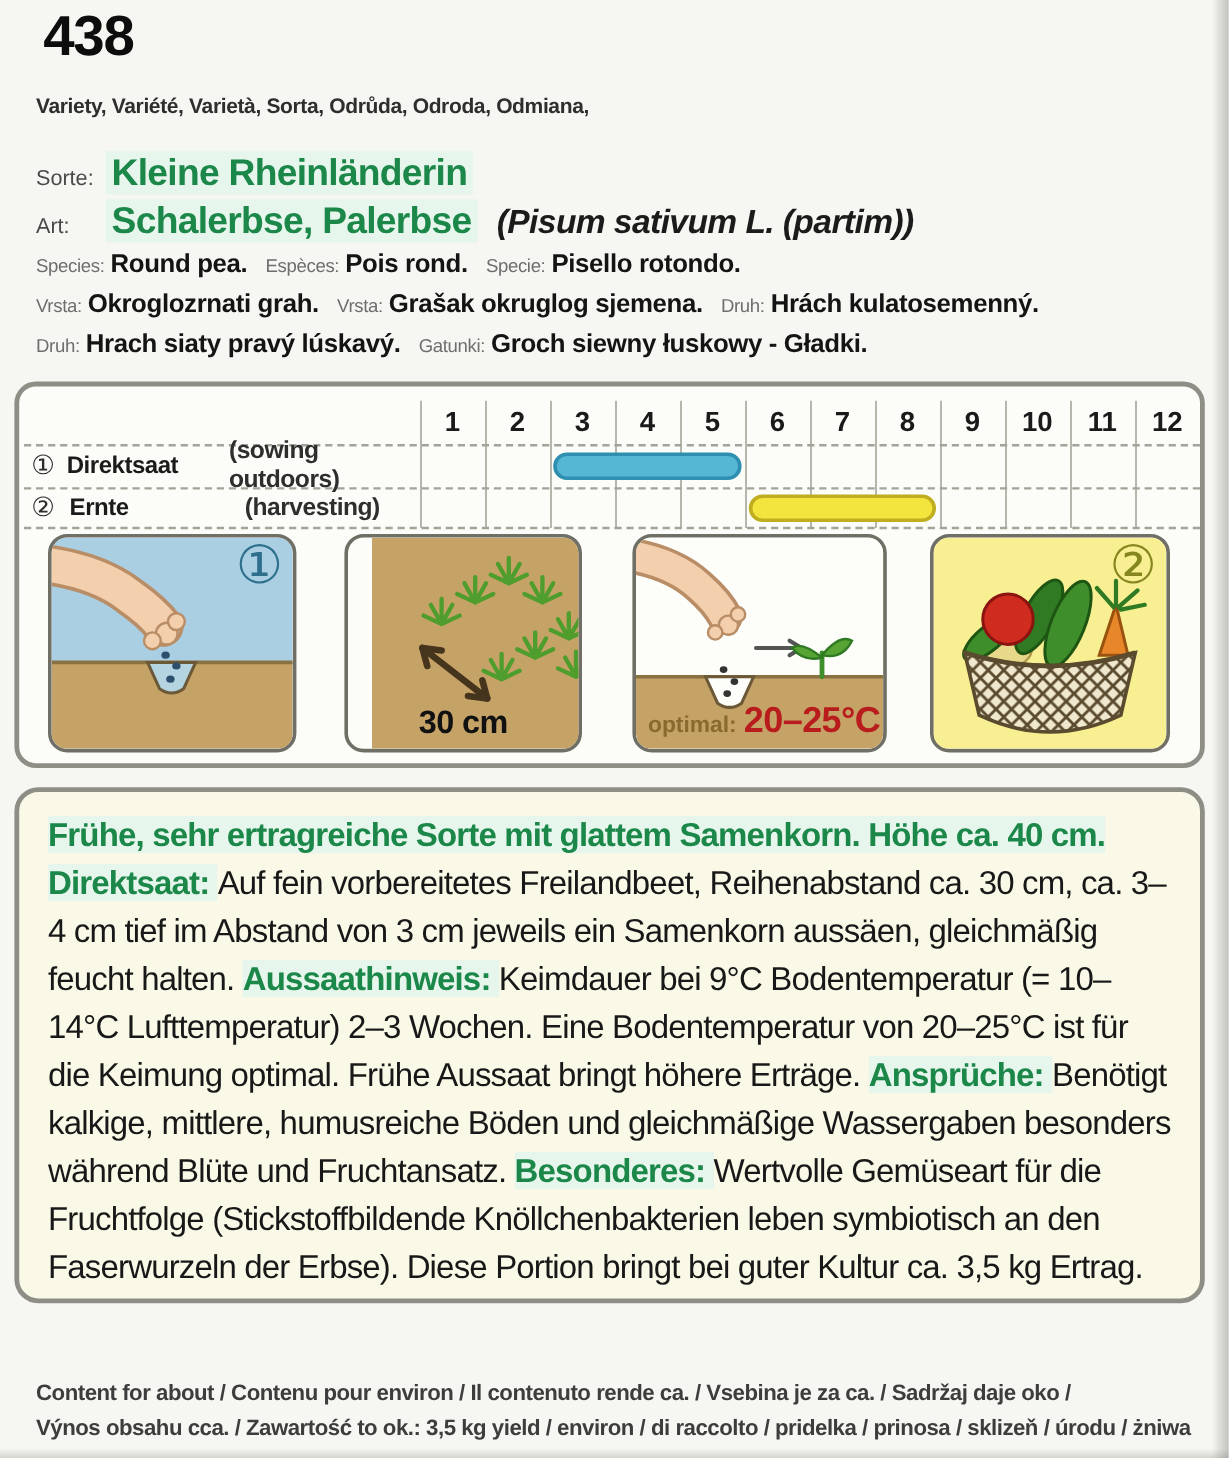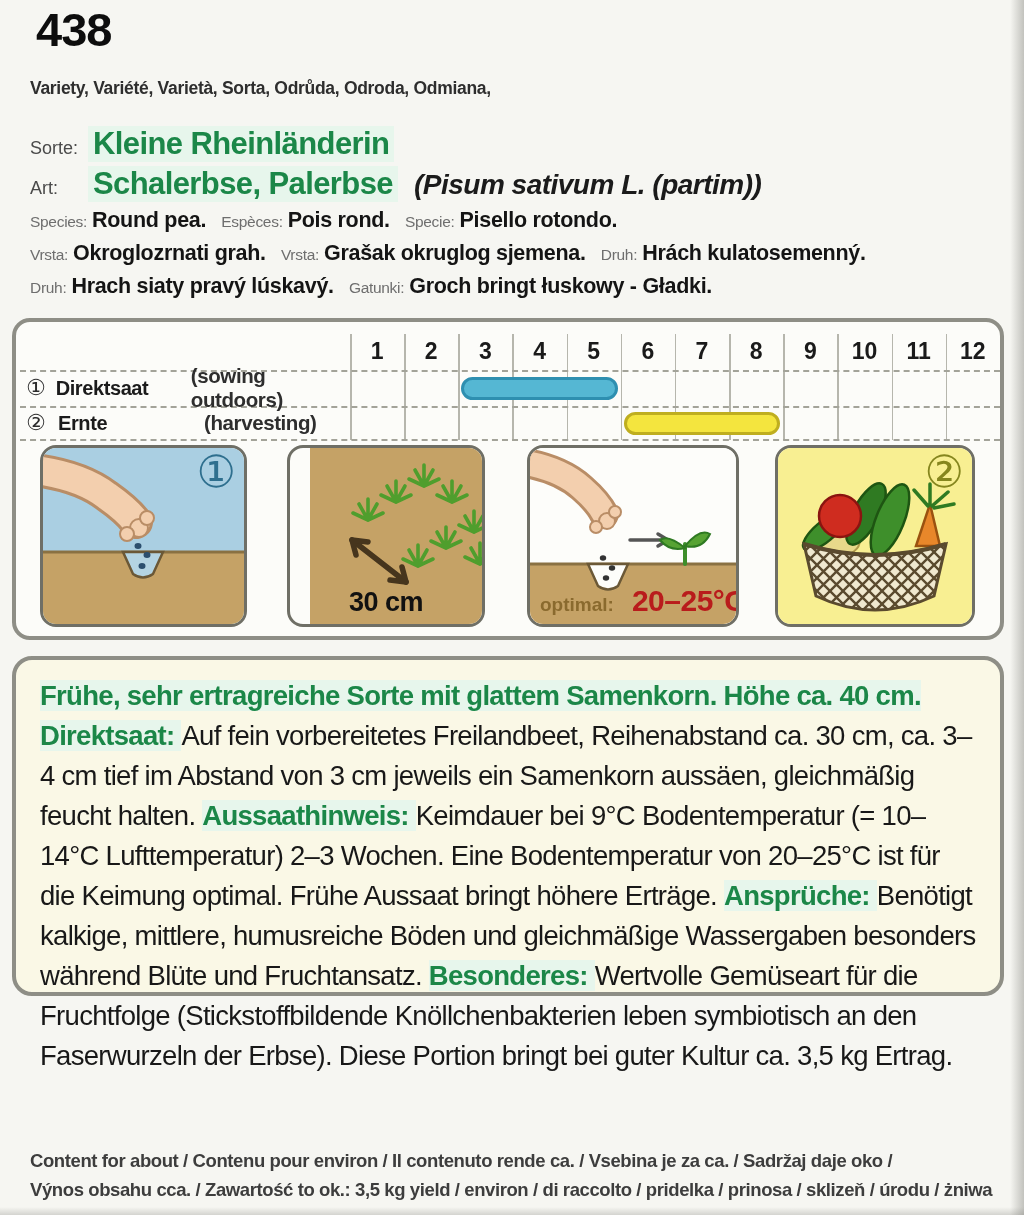--- a/index.html
+++ b/index.html
@@ -40,25 +40,25 @@
   .crow .cnote{font-size:20.5px;font-weight:700;color:#2e2e2e;letter-spacing:-.4px;}
   .bar{position:absolute;height:23px;border-radius:12px;box-sizing:border-box;}
 
   .panel{position:absolute;border:3px solid #6f6f66;border-radius:16px;overflow:hidden;box-sizing:border-box;}
   .panel svg{display:block;}
   .badge{position:absolute;top:2px;right:8px;font-size:44px;line-height:44px;font-weight:400;}
   .badge.blue{color:#2e6f8e;}
   .badge.olive{color:#86861e;}
   .p2label{position:absolute;left:50%;transform:translateX(-50%);bottom:6px;font-size:27px;font-weight:800;color:#111;letter-spacing:-.5px;white-space:nowrap;}
   .optline{position:absolute;left:10px;bottom:6px;display:flex;align-items:baseline;white-space:nowrap;}
-  .optlbl{font-size:19px;font-weight:700;color:#8a6a2e;margin-right:18px;}
+  .optlbl{font-size:19px;font-weight:700;color:#8a6a2e;margin-right:6px;}
   .optval{font-size:30px;font-weight:800;color:#b91c1c;letter-spacing:-.5px;}
 
   
-  .descbox{position:absolute;left:12px;top:656px;width:992px;height:340px;
+  .descbox{position:absolute;left:12px;top:656px;width:992px;height:430px;
     border:4px solid var(--border-gray,#8e8e86);border-radius:20px;
     background:var(--cream,#faf8e6);box-sizing:border-box;padding:16px 24px;}
   .desc{font-size:27.5px;line-height:40px;letter-spacing:-.7px;color:#181818;font-weight:500;}
   .desc .kw{color:var(--green,#1b8748);font-weight:800;background:var(--green-bg,#e7f6ec);}
 
   
   .footer{position:absolute;left:30px;top:1146px;width:966px;
     font-size:18.5px;font-weight:700;color:#3d3d3d;line-height:29px;letter-spacing:-.4px;}
 </style>
 </head>
@@ -84,21 +84,21 @@
     <span class="lbl">Vrsta:</span><span class="val">Grašak okruglog sjemena.</span>
     <span class="lbl">Druh:</span><span class="val">Hrách kulatosemenný.</span>
   </div>
   <div class="specline" style="top:208px;">
     <span class="lbl">Species:</span><span class="val">Round pea.</span>
     <span class="lbl">Espèces:</span><span class="val">Pois rond.</span>
     <span class="lbl">Specie:</span><span class="val">Pisello rotondo.</span>
   </div>
   <div class="specline" style="top:274px;">
     <span class="lbl">Druh:</span><span class="val">Hrach siaty pravý lúskavý.</span>
-    <span class="lbl">Gatunki:</span><span class="val">Groch bringt łuskowy - Gładki.</span>
+    <span class="lbl">Gatunki:</span><span class="val">Groch siewny łuskowy - Gładki.</span>
   </div>
 
   <div class="calbox">
     <div class="cal">
       <div class="grid"></div>
       <div class="mrow">
           <div class="mcell">1</div>
           <div class="mcell">2</div>
           <div class="mcell">3</div>
           <div class="mcell">4</div>

